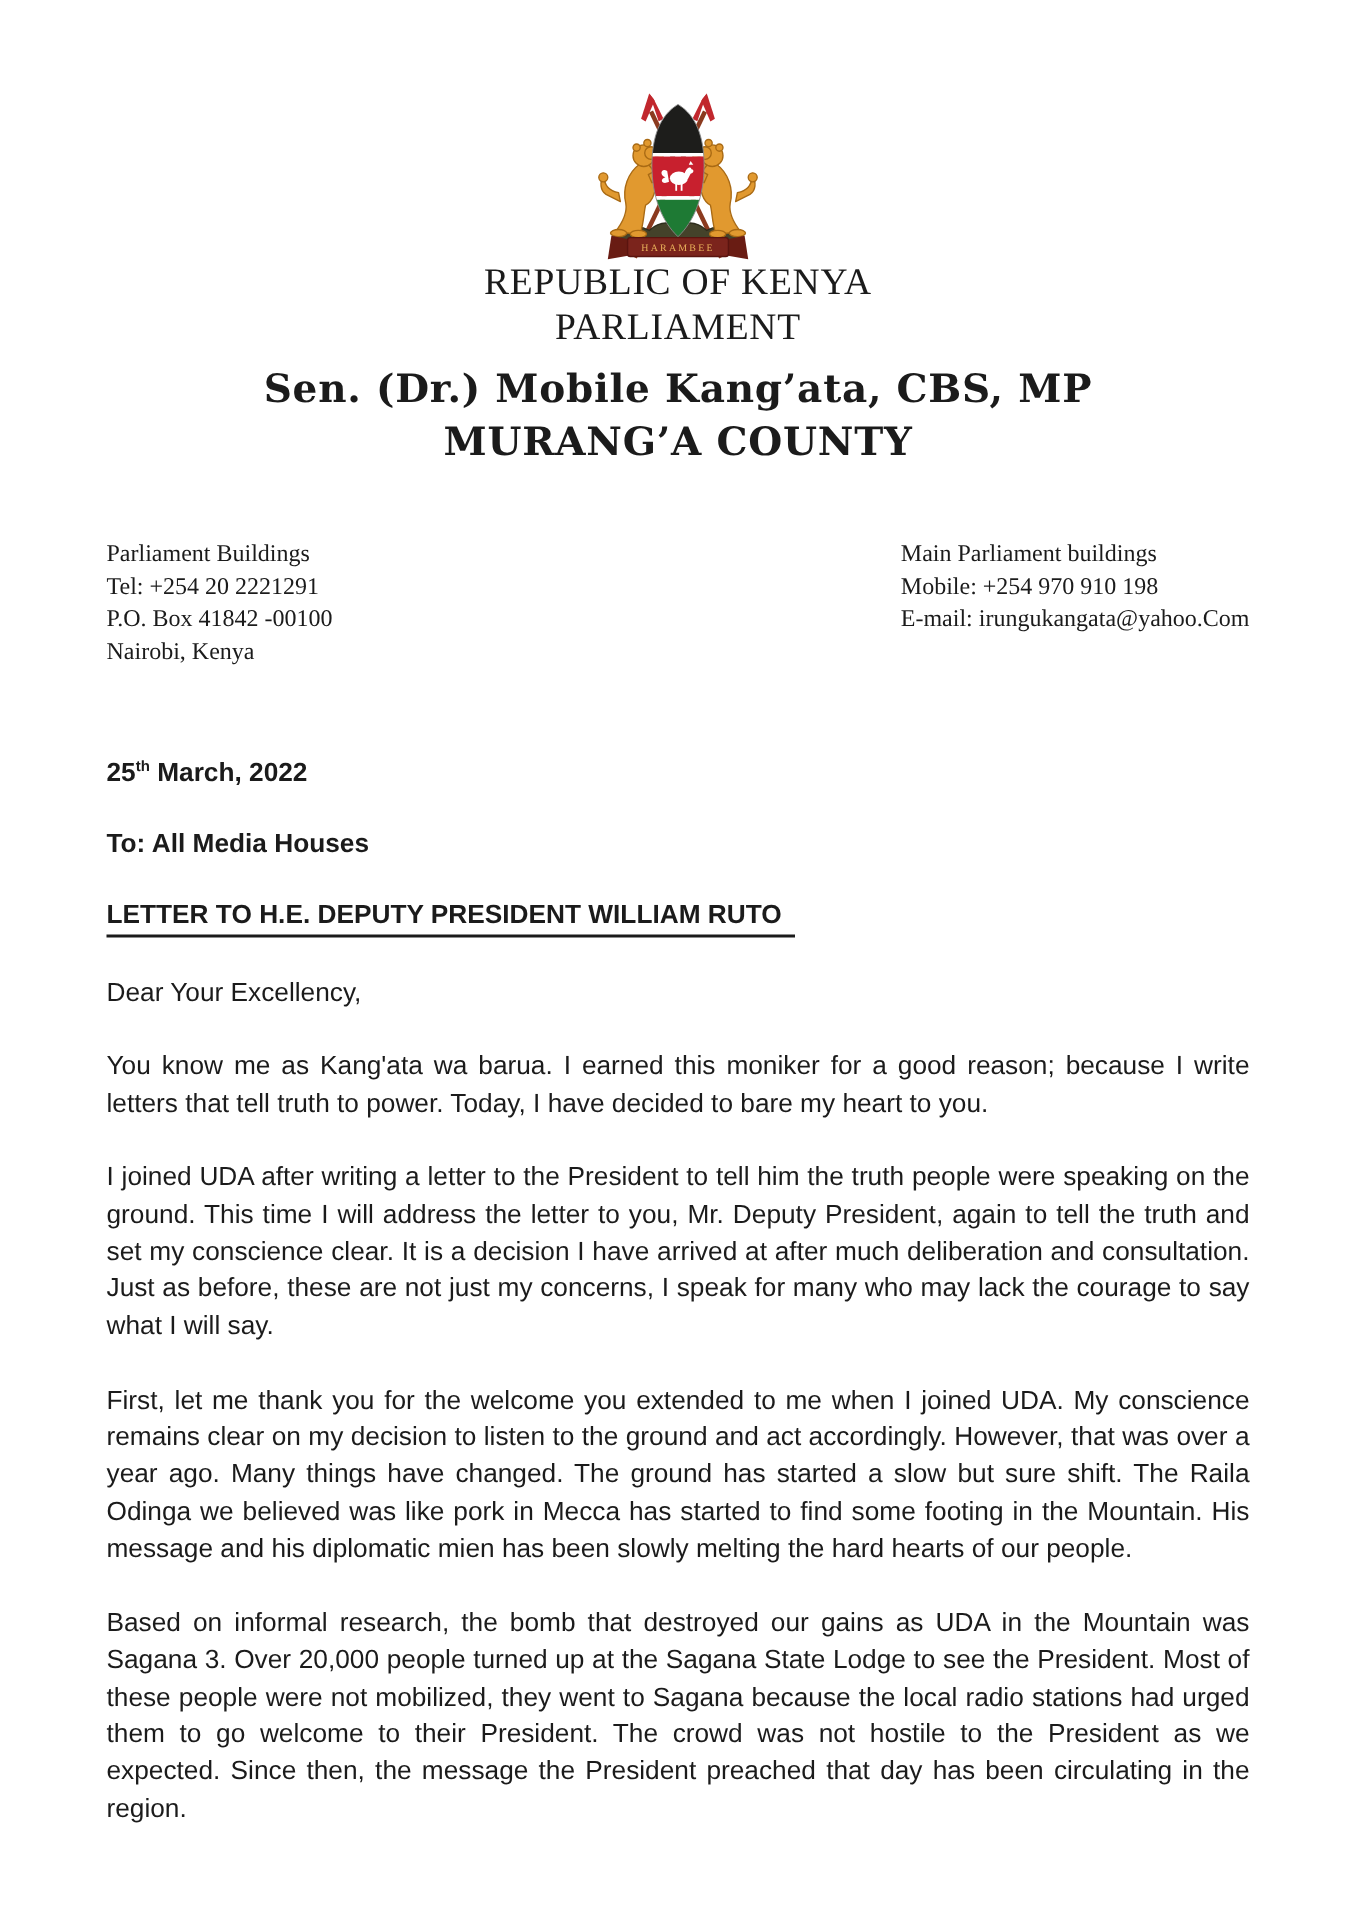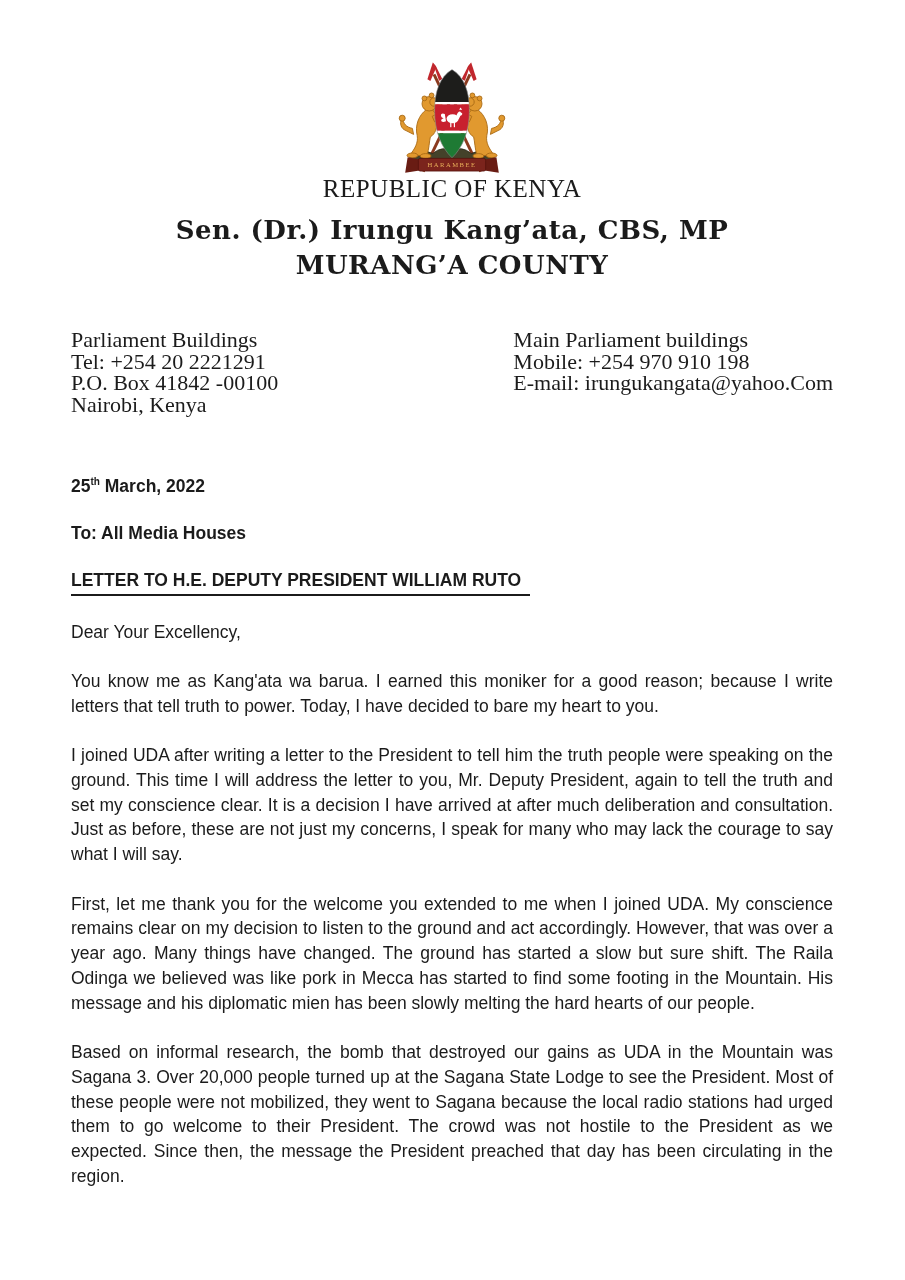--- a/index.html
+++ b/index.html
@@ -32,21 +32,21 @@
     line-height: 35px;
     letter-spacing: 0.5px;
   }
   .lh-senator { margin-top: 9px; }
   
   .contacts {
     display: flex;
     justify-content: space-between;
     margin-top: 46px;
     font-family: "Liberation Serif", serif;
-    font-size: 22px;
+    font-size: 16px;
     line-height: 21.5px;
   }
   .contacts .col-left  { text-align: left; }
   .contacts .col-right { }
   
   .letter { margin-top: 54px; font-size: 17.5px; }
   .bold-line { font-weight: bold; margin-bottom: 22px; line-height: 25px; }
   .date-line sup { font-size: 10px; vertical-align: super; }
   .subject-line { margin-bottom: 24px; }
   .subject-line .underlined {
@@ -139,21 +139,22 @@
 
         <g>
           <path d="M56,162 L76,166 L76,184 L52,188 Z" fill="#691c13"></path>
           <path d="M204,162 L184,166 L184,184 L208,188 Z" fill="#691c13"></path>
           <rect x="74" y="164" width="112" height="21" rx="3" fill="#7b241c" stroke="#5a140f" stroke-width="1.5"></rect>
           <text x="130" y="179" text-anchor="middle" font-family="Liberation Serif, serif" font-size="11" letter-spacing="2.5" fill="#e8b05a">HARAMBEE</text>
         </g>
       </svg>
 
       <div class="lh-serif">REPUBLIC OF KENYA</div>
-      <div class="lh-bold lh-senator">Sen. (Dr.) Irungu Kang’ata, CBS, MP</div>
+      <div class="lh-serif">PARLIAMENT</div>
+      <div class="lh-bold lh-senator">Sen. (Dr.) Mobile Kang’ata, CBS, MP</div>
       <div class="lh-bold">MURANG’A COUNTY</div>
     </div>
 
     <div class="contacts">
       <div class="col-left">
         <div>Parliament Buildings</div>
         <div>Tel: +254 20 2221291</div>
         <div>P.O. Box 41842 -00100</div>
         <div>Nairobi, Kenya</div>
       </div>

